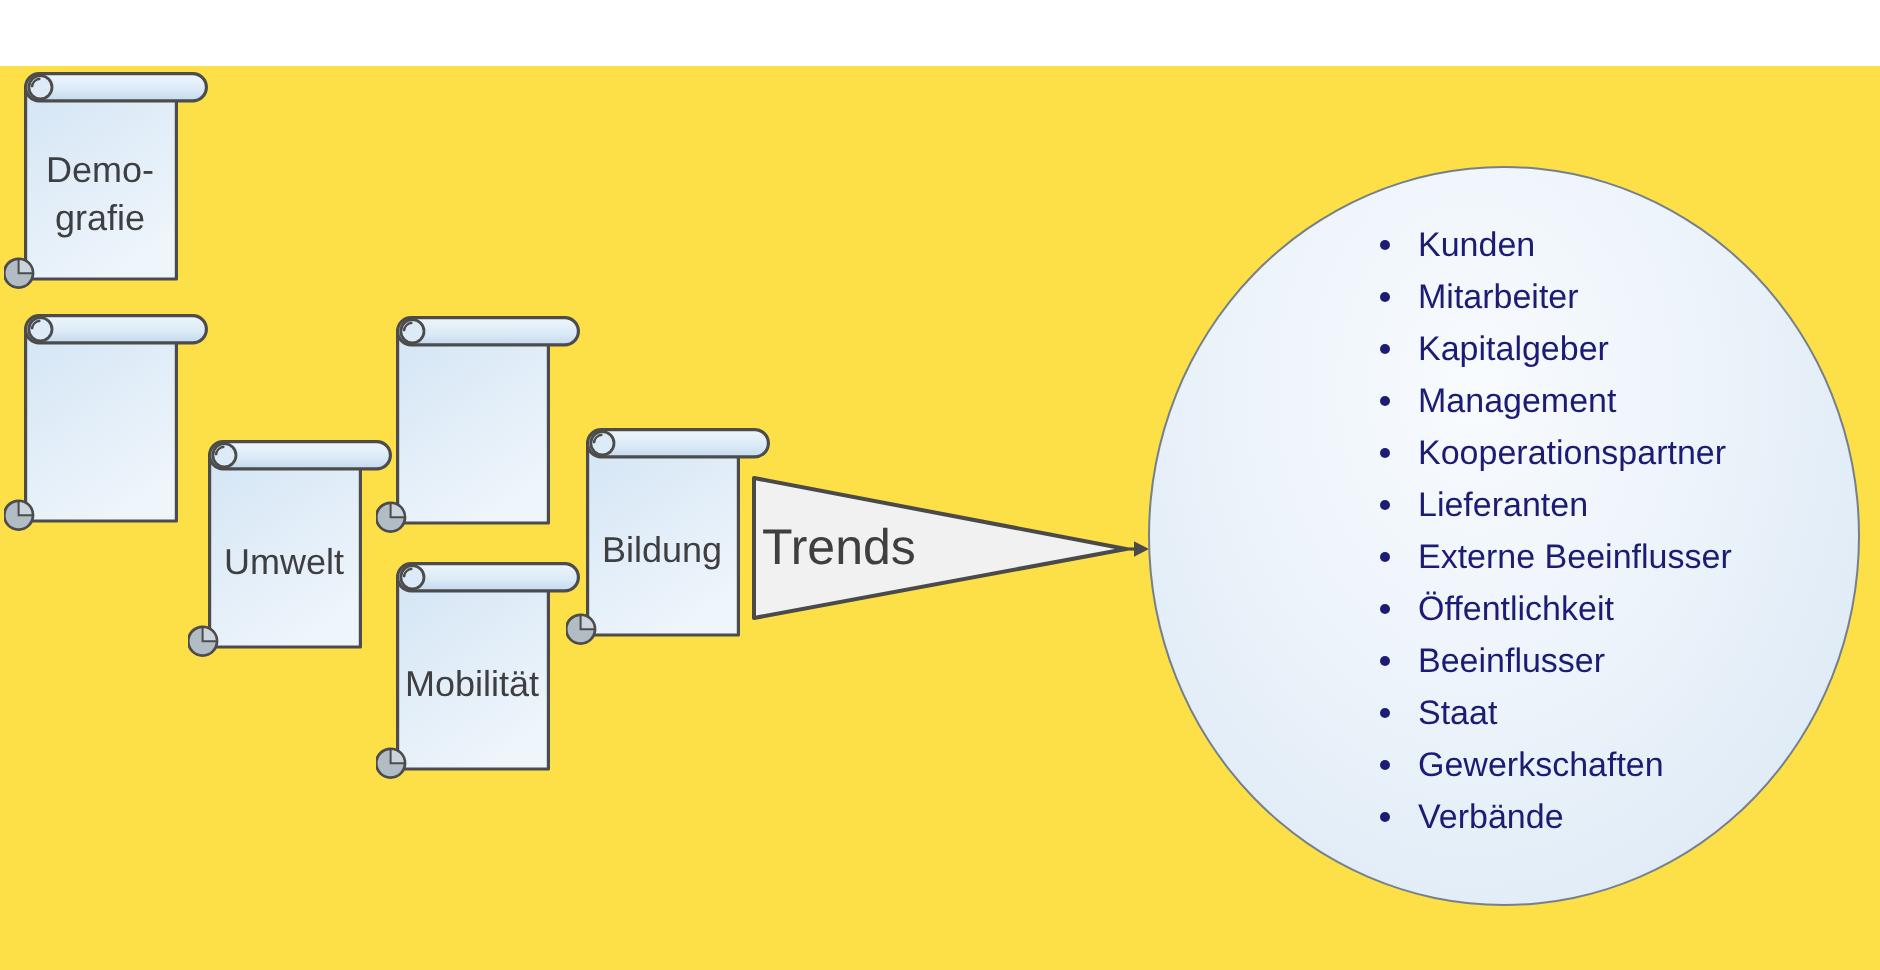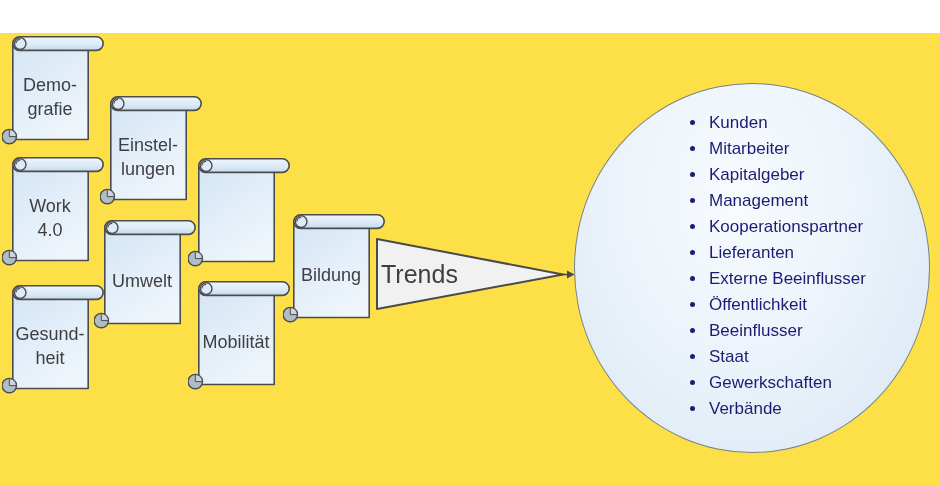--- a/index.html
+++ b/index.html
@@ -77,38 +77,22 @@
     <svg viewBox="0 0 102 110">
         <use href="#scrollShape"></use>
       </svg>
     <div class="scroll-label">Demo-
 grafie</div>
   </div>
   <div class="scroll" style="left:2px;top:124px">
     <svg viewBox="0 0 102 110">
         <use href="#scrollShape"></use>
       </svg>
-    <div class="scroll-label">Work
-4.0</div>
-  </div>
-  <div class="scroll" style="left:2px;top:252px">
-    <svg viewBox="0 0 102 110">
-        <use href="#scrollShape"></use>
-      </svg>
-    <div class="scroll-label">Gesund-
-heit</div>
   </div>
 
-  <div class="scroll" style="left:100px;top:63px">
-    <svg viewBox="0 0 102 110">
-        <use href="#scrollShape"></use>
-      </svg>
-    <div class="scroll-label">Einstel-
-lungen</div>
-  </div>
   <div class="scroll" style="left:94px;top:187px">
     <svg viewBox="0 0 102 110">
         <use href="#scrollShape"></use>
       </svg>
     <div class="scroll-label">Umwelt</div>
   </div>
 
   <div class="scroll" style="left:188px;top:125px">
     <svg viewBox="0 0 102 110">
         <use href="#scrollShape"></use>

